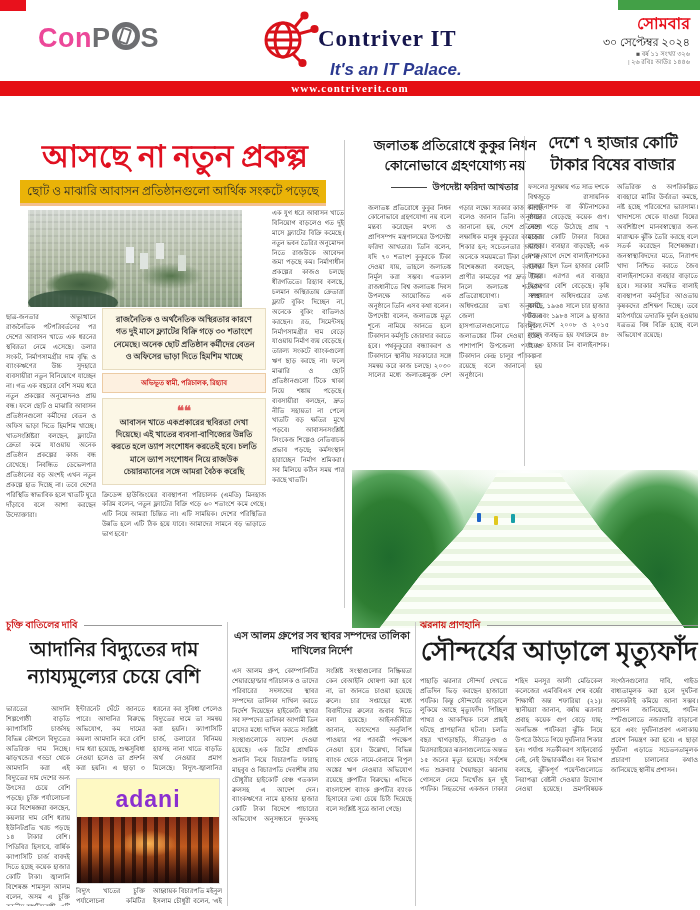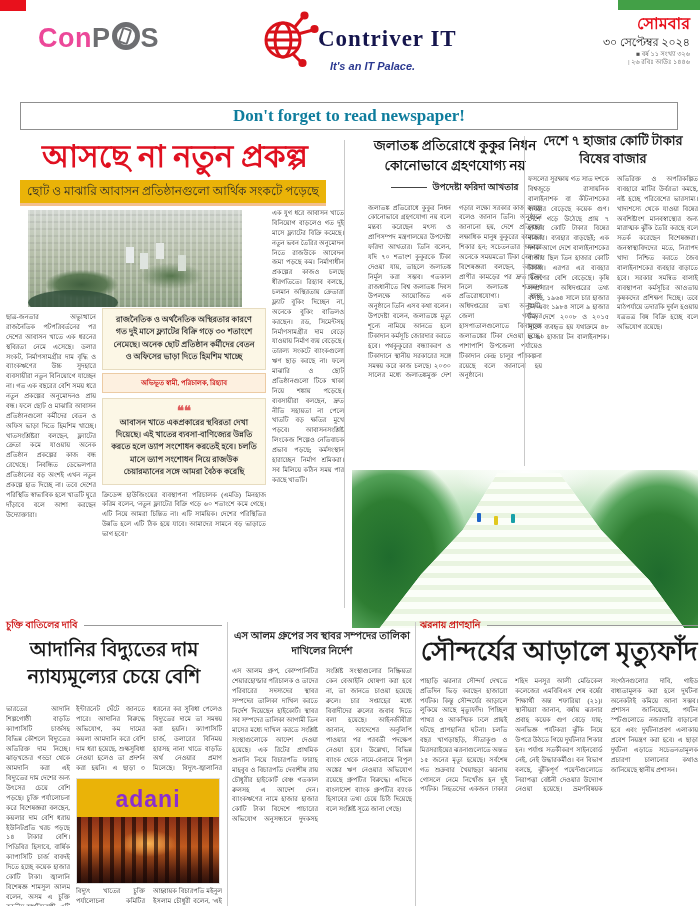--- a/index.html
+++ b/index.html
@@ -12,21 +12,21 @@
   .conpos{left:38px;top:22px;font-family:"Liberation Sans",sans-serif;font-weight:bold;
           font-size:27px;letter-spacing:.5px;}
   .conpos .red{color:#ec4899;}
   .conpos .gray{color:#6d6e71;}
   .pos-o{display:inline-block;width:18px;height:18px;border:5px solid #6d6e71;border-radius:50%;
          position:relative;vertical-align:-3px;margin:0 1px;background:#fff;}
   .pos-o .phone{position:absolute;left:3px;top:1px;width:6px;height:12px;border:2px solid #6d6e71;
          border-radius:2px;background:#fff;transform:rotate(18deg);}
   .globe{left:258px;top:4px;width:64px;height:66px;}
   .brand-title{left:318px;top:26px;font-size:23px;font-weight:bold;color:#15154d;letter-spacing:1px;}
-  .brand-tagline{left:330px;top:60px;font-size:11px;font-weight:bold;font-style:italic;color:#2b3990;
+  .brand-tagline{left:330px;top:60px;font-size:17px;font-weight:bold;font-style:italic;color:#2b3990;
                  font-family:"Liberation Sans",sans-serif;}
   .dateblock{right:10px;top:14px;text-align:right;line-height:1.25;}
   .dateblock .day{color:#e8111c;font-size:16px;font-weight:bold;}
   .dateblock .date{font-size:11px;color:#111;margin-top:2px;}
   .dateblock .tiny{font-size:6.5px;color:#555;}
   .redbar{left:0;top:81px;width:700px;height:15px;background:#e50f14;color:#fff;text-align:center;
           font-size:11px;font-weight:bold;line-height:15px;letter-spacing:1px;}
   .banner{left:20px;top:102px;width:656px;height:26px;border:1px solid #8f8f8f;text-align:center;
           line-height:26px;font-size:17px;font-weight:bold;color:#0f7d9d;}
   
@@ -67,21 +67,21 @@
   .lead-colB .bt{margin-top:5px;height:86px;}
   
   .rabies{left:368px;top:136px;width:174px;height:334px;}
   .rabies .hl{font-size:13.5px;line-height:1.5;}
   .byline{display:flex;align-items:center;justify-content:center;gap:5px;margin-top:3px;}
   .byline .bdash{width:36px;border-top:1px solid #444;height:0;}
   .byline .bname{font-size:9px;font-weight:bold;color:#222;}
   .rabies .bt{margin-top:8px;height:248px;}
   
   .poison{left:528px;top:132px;width:170px;height:338px;}
-  .poison .hl{font-size:13px;line-height:1.35;}
+  .poison .hl{font-size:16px;line-height:1.35;}
   .poison .bt{margin-top:7px;height:272px;}
   
   .photo-falls{left:352px;top:470px;width:346px;height:158px;overflow:hidden;
      background:linear-gradient(180deg,#f2faf0 0%,#dff0dc 10%,#bfe3c0 22%,#9ccf9e 40%,#86c389 100%);}
   .photo-falls .leafL{position:absolute;left:-12%;top:-10%;width:46%;height:130%;border-radius:50%;
      background:radial-gradient(closest-side,#1f6b2d,#2e7d32 55%,#53a158 80%,transparent);}
   .photo-falls .leafR{position:absolute;right:-14%;top:-4%;width:50%;height:140%;border-radius:50%;
      background:radial-gradient(closest-side,#1f6b2d,#2e7d32 55%,#53a158 80%,transparent);}
   .photo-falls .sky{position:absolute;left:30%;top:-16%;width:40%;height:36%;border-radius:50%;
      background:radial-gradient(closest-side,#ffffff,rgba(255,255,255,0));}
@@ -89,21 +89,21 @@
      clip-path:polygon(42% 2%,60% 2%,72% 38%,86% 70%,96% 100%,8% 100%,20% 66%,32% 38%);
      background:repeating-linear-gradient(180deg,#fbfef8 0 7px,#e9f4e0 7px 12px),
                 linear-gradient(180deg,#ffffff,#eef6e6);}
   .fig{position:absolute;width:4px;height:9px;border-radius:1px;}
   
   .adani-art{left:6px;top:618px;width:216px;height:290px;}
   .adani-art .hl{font-size:19.5px;line-height:1.4;margin-top:3px;}
   .adani-col1{left:0;top:86px;width:64px;height:202px;}
   .adani-right{left:70px;top:86px;width:146px;}
   .adani-right .topText{height:72px;}
-  .adani-ad{width:142px;height:104px;border:1px solid #ddd;margin:2px 0;overflow:hidden;background:#eab308;}
+  .adani-ad{width:142px;height:104px;border:1px solid #ddd;margin:2px 0;overflow:hidden;background:#fef9c3;}
   .adani-ad .logo{height:38px;text-align:center;line-height:40px;font-family:"Liberation Sans",sans-serif;
       font-weight:bold;font-size:23px;color:#8b2fd0;letter-spacing:1px;}
   .adani-ad .plant{height:66px;position:relative;
       background:linear-gradient(180deg,#8a2f17 0%,#c05a1e 45%,#5a2410 80%,#2c100a 100%);}
   .adani-ad .plant .towers{position:absolute;inset:0;
       background:repeating-linear-gradient(90deg,rgba(20,5,5,.65) 0 4px,transparent 4px 11px);}
   .adani-ad .plant .glow{position:absolute;left:30%;top:20%;width:40%;height:40%;border-radius:50%;
       background:radial-gradient(closest-side,rgba(255,190,90,.9),transparent);}
   .adani-right .botText{height:22px;}
   .salam{left:232px;top:618px;width:180px;height:290px;}
@@ -145,22 +145,22 @@
   <div class="abs brand-title">Contriver IT</div>
   <div class="abs brand-tagline">It's an IT Palace.</div>
 
   <div class="abs dateblock">
     <div class="day">সোমবার</div>
     <div class="date">৩০ সেপ্টেম্বর ২০২৪</div>
     <div class="tiny">■ বর্ষ ১১ সংখ্যা ৩২৬</div>
     <div class="tiny">| ২৬ রবিঃ আউঃ ১৪৪৬</div>
   </div>
 
-
-  <div class="abs banner">Don't forget to read newspaper!</div>
+  <div class="abs redbar">www.contriverit.com</div>
+
 
   <div class="abs lead">
     <div class="abs lead-headline hl">আসছে না নতুন প্রকল্প</div>
     <div class="abs lead-subbar">ছোট ও মাঝারি আবাসন প্রতিষ্ঠানগুলো আর্থিক সংকটে পড়েছে</div>
 
     <div class="abs photo-city">
       <div class="spec"></div>
       <div class="park1"></div>
         <div class="park2"></div>
         <div class="lake"></div>

